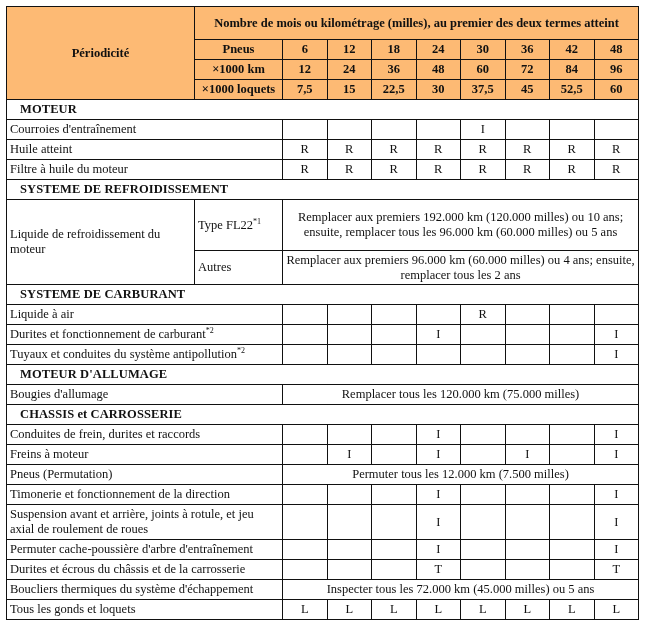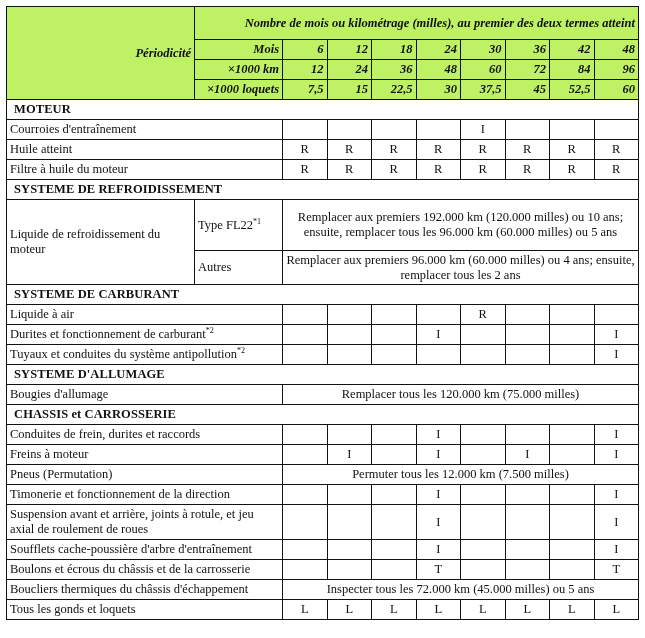--- a/index.html
+++ b/index.html
@@ -1,22 +1,22 @@
 <!DOCTYPE html>
 <html><head>
 <meta charset="utf-8">
 <style>
   html, body { margin: 0; padding: 0; background: #ffffff; }
   body { width: 645px; height: 638px; overflow: hidden; font-family: "Liberation Serif", "DejaVu Serif", serif; color: #111; }
   .wrap { position: absolute; left: 6px; top: 6px; }
   table { border-collapse: collapse; table-layout: fixed; width: 632px; font-size: 12.5px; }
   td, th { border: 1px solid #111; padding: 0 3px; line-height: 17px; height: 19px; vertical-align: middle; }
-  th { background: #bef264; font-weight: bold; text-align: right; font-style: italic; }
+  th { background: #fdba74; font-weight: bold; text-align: center; }
   .hdr-top { height: 32px; line-height: 14px; }
-  .section td { font-weight: bold; letter-spacing: 0.1px; padding-left: 7px; }
+  .section td { font-weight: bold; letter-spacing: 0.1px; padding-left: 13px; }
   .c { text-align: center; }
   .tall { line-height: 15px; }
   sup { font-size: 8px; line-height: 0; }
   .span-note { text-align: center; line-height: 15px; }
   col.c0 { width: 188px; }
   col.c1 { width: 88px; }
   col.v { width: 44.5px; }
 </style>
 </head>
 <body>
@@ -35,21 +35,21 @@
         <col class="v">
         <col class="v">
   </colgroup>
 
   <tbody>
         <tr>
     <th rowspan="4" colspan="1">Périodicité</th>
     <th colspan="9" class="hdr-top">Nombre de mois ou kilométrage (milles), au premier des deux termes atteint</th>
   </tr>
   <tr>
-    <th>Mois</th>
+    <th>Pneus</th>
     <th>6</th>
     <th>12</th>
     <th>18</th>
     <th>24</th>
     <th>30</th>
     <th>36</th>
     <th>42</th>
     <th>48</th>
   </tr>
   <tr>
@@ -156,21 +156,21 @@
     <td class="c"></td>
     <td class="c"></td>
     <td class="c"></td>
     <td class="c"></td>
     <td class="c"></td>
     <td class="c"></td>
     <td class="c">I</td>
   </tr>
 
   <tr class="section">
-    <td colspan="10">SYSTEME D'ALLUMAGE</td>
+    <td colspan="10">MOTEUR D'ALLUMAGE</td>
   </tr>
   <tr>
     <td colspan="2">Bougies d'allumage</td>
     <td colspan="8" class="c">Remplacer tous les 120.000 km (75.000 milles)</td>
   </tr>
 
   <tr class="section">
     <td colspan="10">CHASSIS et CARROSSERIE</td>
   </tr>
   <tr>
@@ -215,43 +215,43 @@
     <td class="c"></td>
     <td class="c"></td>
     <td class="c"></td>
     <td class="c">I</td>
     <td class="c"></td>
     <td class="c"></td>
     <td class="c"></td>
     <td class="c">I</td>
   </tr>
   <tr>
-    <td colspan="2">Soufflets cache-poussière d'arbre d'entraînement</td>
-    <td class="c"></td>
-    <td class="c"></td>
-    <td class="c"></td>
-    <td class="c">I</td>
-    <td class="c"></td>
-    <td class="c"></td>
-    <td class="c"></td>
-    <td class="c">I</td>
-  </tr>
-  <tr>
-    <td colspan="2">Boulons et écrous du châssis et de la carrosserie</td>
+    <td colspan="2">Permuter cache-poussière d'arbre d'entraînement</td>
+    <td class="c"></td>
+    <td class="c"></td>
+    <td class="c"></td>
+    <td class="c">I</td>
+    <td class="c"></td>
+    <td class="c"></td>
+    <td class="c"></td>
+    <td class="c">I</td>
+  </tr>
+  <tr>
+    <td colspan="2">Durites et écrous du châssis et de la carrosserie</td>
     <td class="c"></td>
     <td class="c"></td>
     <td class="c"></td>
     <td class="c">T</td>
     <td class="c"></td>
     <td class="c"></td>
     <td class="c"></td>
     <td class="c">T</td>
   </tr>
   <tr>
-    <td colspan="2">Boucliers thermiques du châssis d'échappement</td>
+    <td colspan="2">Boucliers thermiques du système d'échappement</td>
     <td colspan="8" class="c">Inspecter tous les 72.000 km (45.000 milles) ou 5 ans</td>
   </tr>
   <tr>
     <td colspan="2">Tous les gonds et loquets</td>
     <td class="c">L</td>
     <td class="c">L</td>
     <td class="c">L</td>
     <td class="c">L</td>
     <td class="c">L</td>
     <td class="c">L</td>

